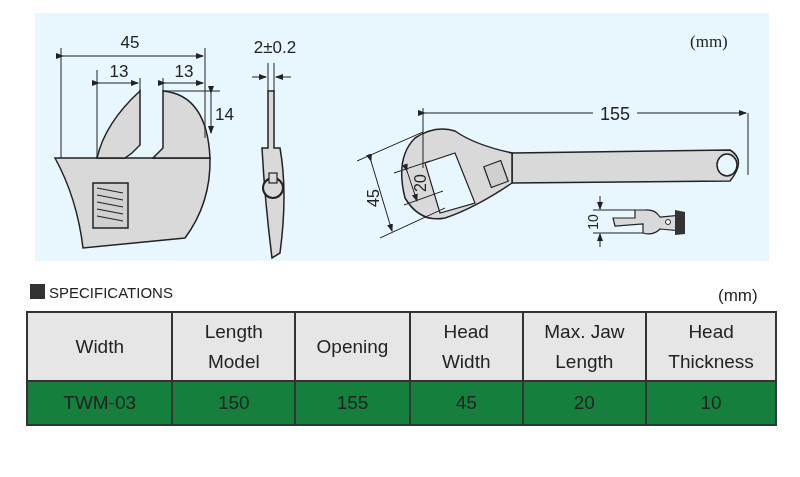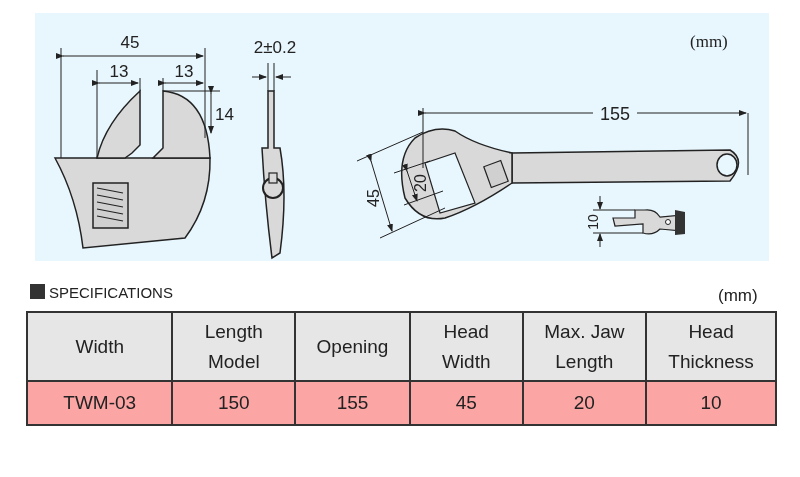--- a/index.html
+++ b/index.html
@@ -7,21 +7,21 @@
   .panel{position:absolute;left:35px;top:13px;width:734px;height:248px;background:#e8f6fd;}
   .panel svg{position:absolute;left:0;top:0;}
   .dim{font-family:"Liberation Sans",sans-serif;fill:#222;}
   .unit-top{position:absolute;left:690px;top:32px;font-family:"Liberation Serif",serif;font-size:17px;color:#222;}
   .spec-title{position:absolute;left:30px;top:284px;font-size:15px;color:#222;display:flex;align-items:flex-start;}
   .spec-square{display:inline-block;width:15px;height:15px;background:#333;margin-right:4px;}
   .spec-unit{position:absolute;left:718px;top:286px;font-size:17px;color:#222;}
   table.spec{position:absolute;left:26px;top:311px;border-collapse:collapse;width:751px;}
   table.spec th,table.spec td{border:2px solid #333;text-align:center;font-weight:normal;font-size:19px;color:#222;padding:0;}
   table.spec th{background:#e6e6e6;height:67px;line-height:30px;}
-  table.spec td{background:#fca5a5;height:42px;}
+  table.spec td{background:#15803d;height:42px;}
   table.spec th span{display:block;}
 </style>
 </head>
 <body>
 
 <div class="panel">
   <svg width="734" height="248" viewBox="0 0 734 248">
     <defs>
       <marker id="arr" markerWidth="8" markerHeight="8" refX="7" refY="4" orient="auto" markerUnits="userSpaceOnUse">
         <path d="M0,1 L8,4 L0,7 Z" fill="#222"></path>

